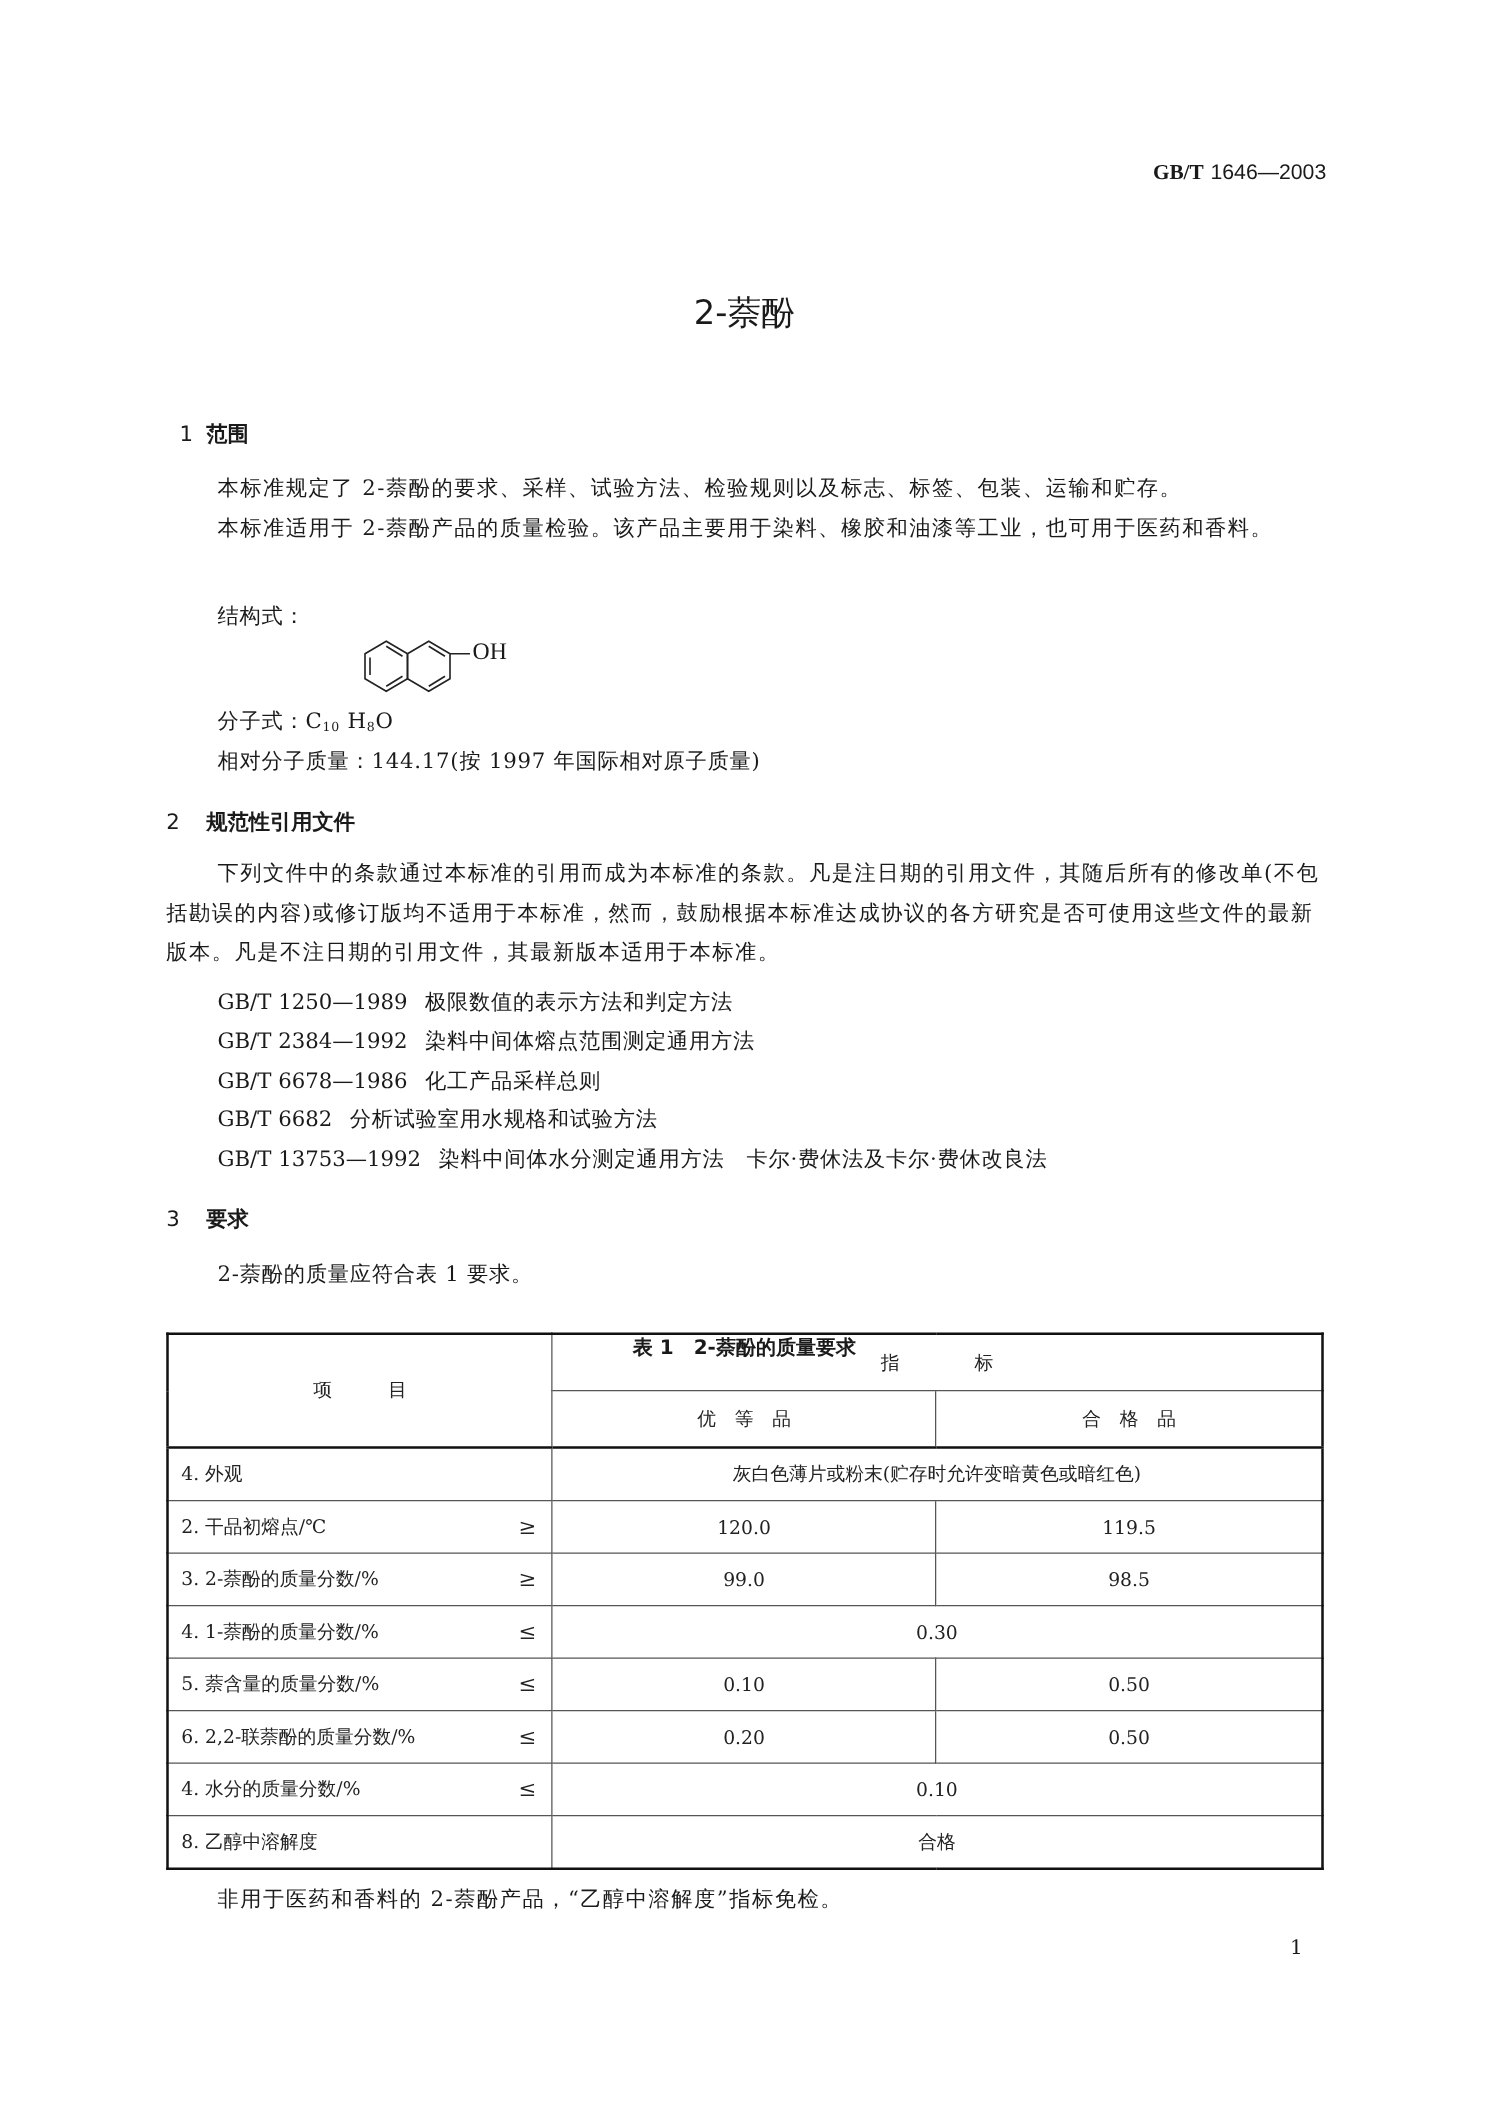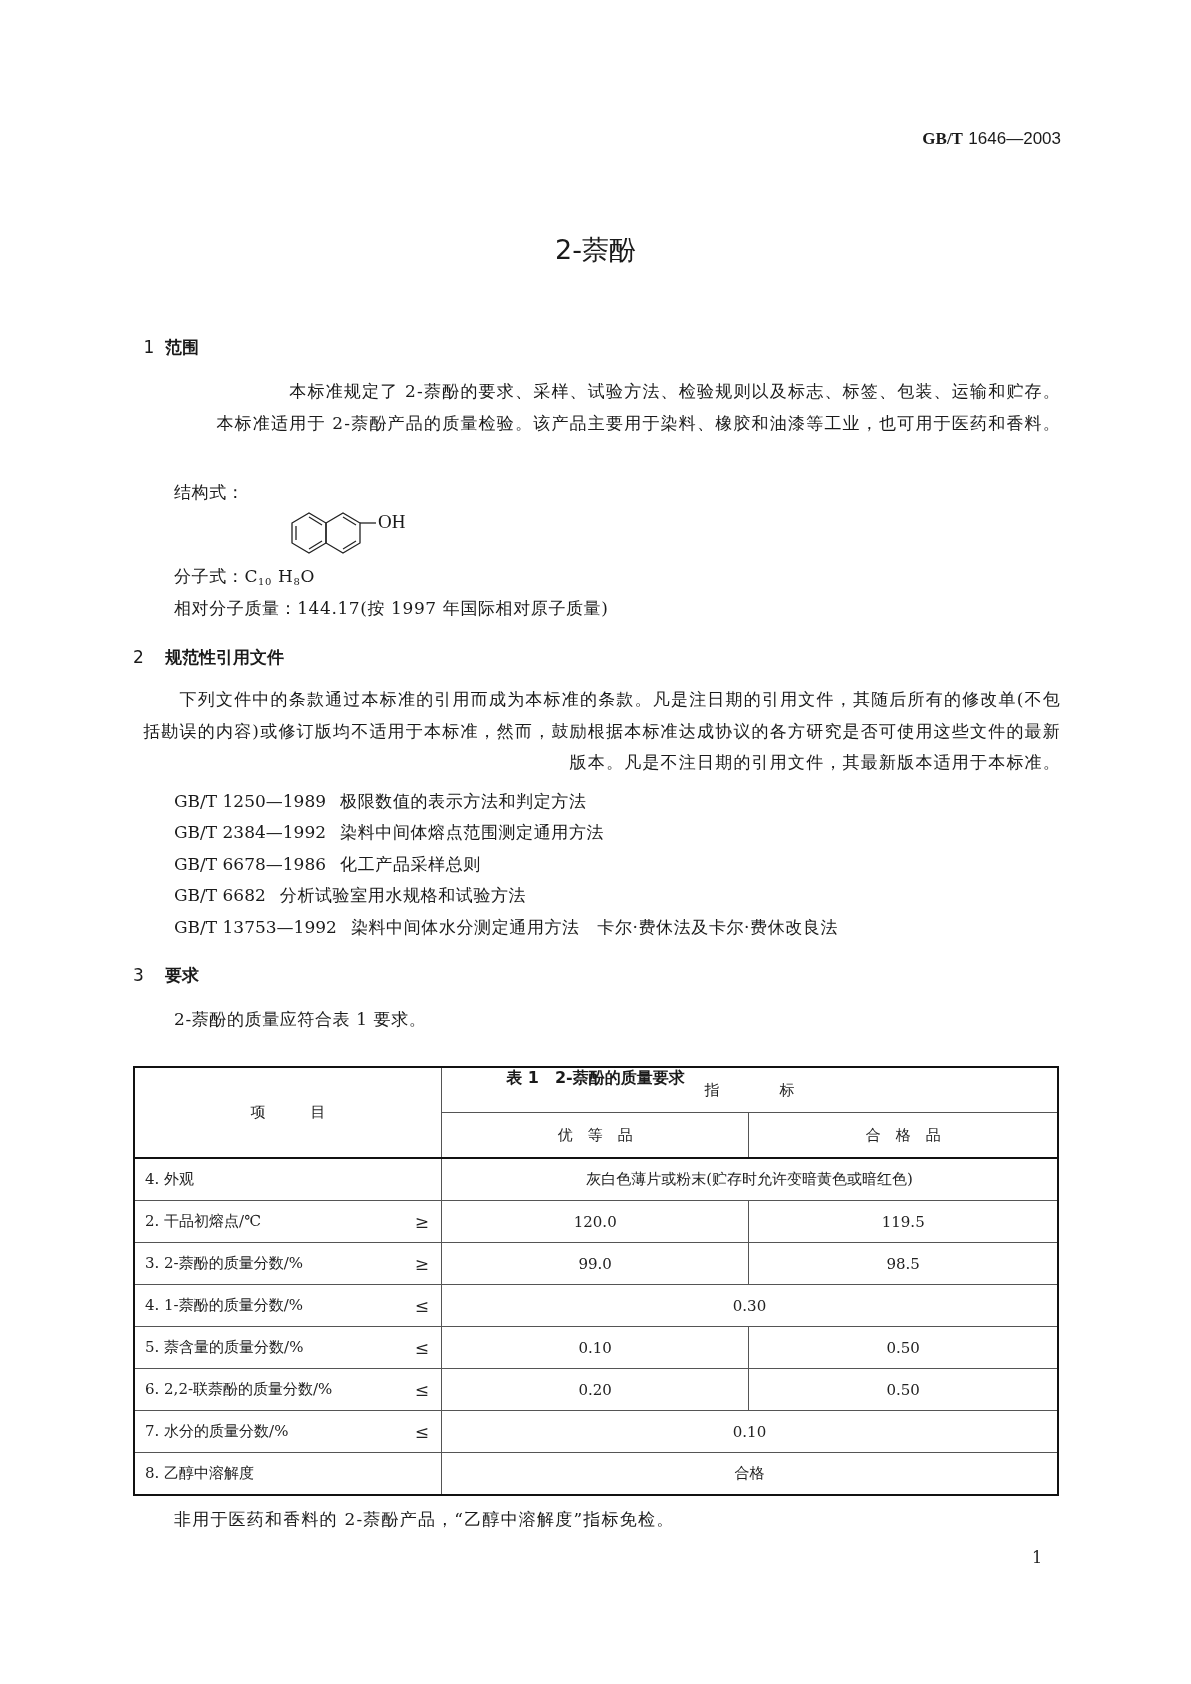--- a/index.html
+++ b/index.html
@@ -7,21 +7,21 @@
          font-family: "DejaVu Serif", "Liberation Serif", serif; color: #1a1a1a; }
   .abs { position: absolute; }
   .hdr { right: 130px; top: 128px; font-size: 17px; white-space: nowrap; }
   .hdr b { font-family: "Liberation Serif", serif; font-weight: bold; }
   .hdr span.n { font-family: "Liberation Sans", sans-serif; }
   .title { left: 0; width: 1191px; top: 232px; text-align: center; font-size: 27px;
            font-family: "DejaVu Sans", sans-serif; }
   .sec { left: 133px; font-size: 17px; font-family: "DejaVu Sans", sans-serif; font-weight: bold; }
   .sec .num { display: inline-block; width: 32px; font-weight: normal; }
   .p { left: 133px; width: 928px; font-size: 17px; line-height: 31.5px; letter-spacing: 1.2px; }
-  .ind { text-indent: 41px; text-align: right; }
+  .ind { text-indent: 41px; }
   .line { left: 174px; font-size: 17px; white-space: nowrap; letter-spacing: 0.6px; }
   .ref .code { display: inline-block; margin-right: 14px; letter-spacing: 0; }
   .mol { left: 290px; top: 508px; }
   sub { font-size: 10px; vertical-align: -3px; }
   .caption { left: 0; width: 1191px; top: 1040px; text-align: center; font-size: 16px;
              font-family: "DejaVu Sans", sans-serif; font-weight: bold; margin-top: 28px; }
   table.q { position: absolute; left: 133px; top: 1066px; width: 926px; border-collapse: collapse;
             border: 2px solid #111; font-size: 15px; }
   table.q td { border: 1px solid #555; height: 41px; padding: 0 10px; text-align: center; color: #222; }
   table.q td.item { text-align: left; width: 286px; position: relative; }
@@ -118,21 +118,21 @@
     <td class="item"><span>5. 萘含量的质量分数/%</span><span class="rel">≤</span></td>
     <td>0.10</td>
     <td>0.50</td>
   </tr>
   <tr>
     <td class="item"><span>6. 2,2-联萘酚的质量分数/%</span><span class="rel">≤</span></td>
     <td>0.20</td>
     <td>0.50</td>
   </tr>
   <tr>
-    <td class="item"><span>7. 水分的质量分数/%</span><span class="rel">≤</span></td>
+    <td class="item"><span>4. 水分的质量分数/%</span><span class="rel">≤</span></td>
     <td colspan="2">0.10</td>
   </tr>
   <tr>
     <td class="item"><span>8. 乙醇中溶解度</span></td>
     <td colspan="2">合格</td>
   </tr>
 </tbody>
   </table>
 
 <div class="abs foot">非用于医药和香料的 2-萘酚产品，“乙醇中溶解度”指标免检。</div>

